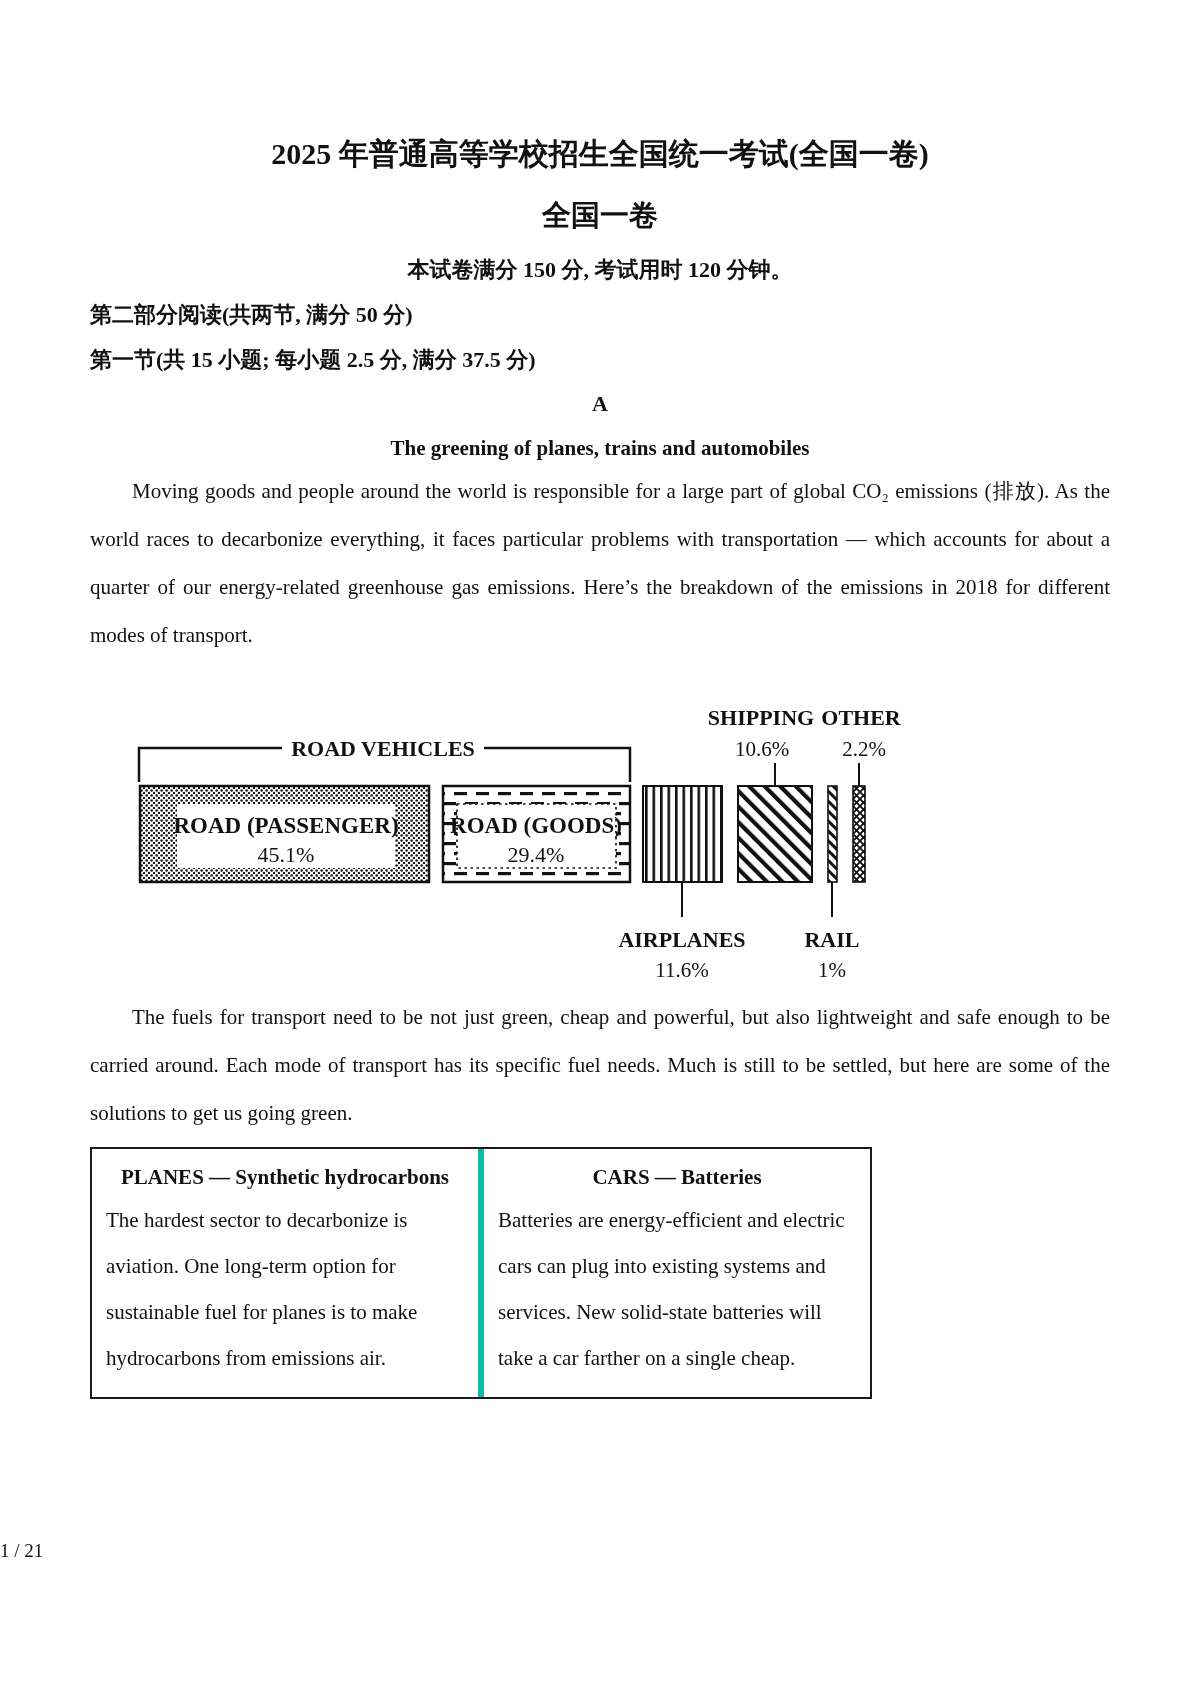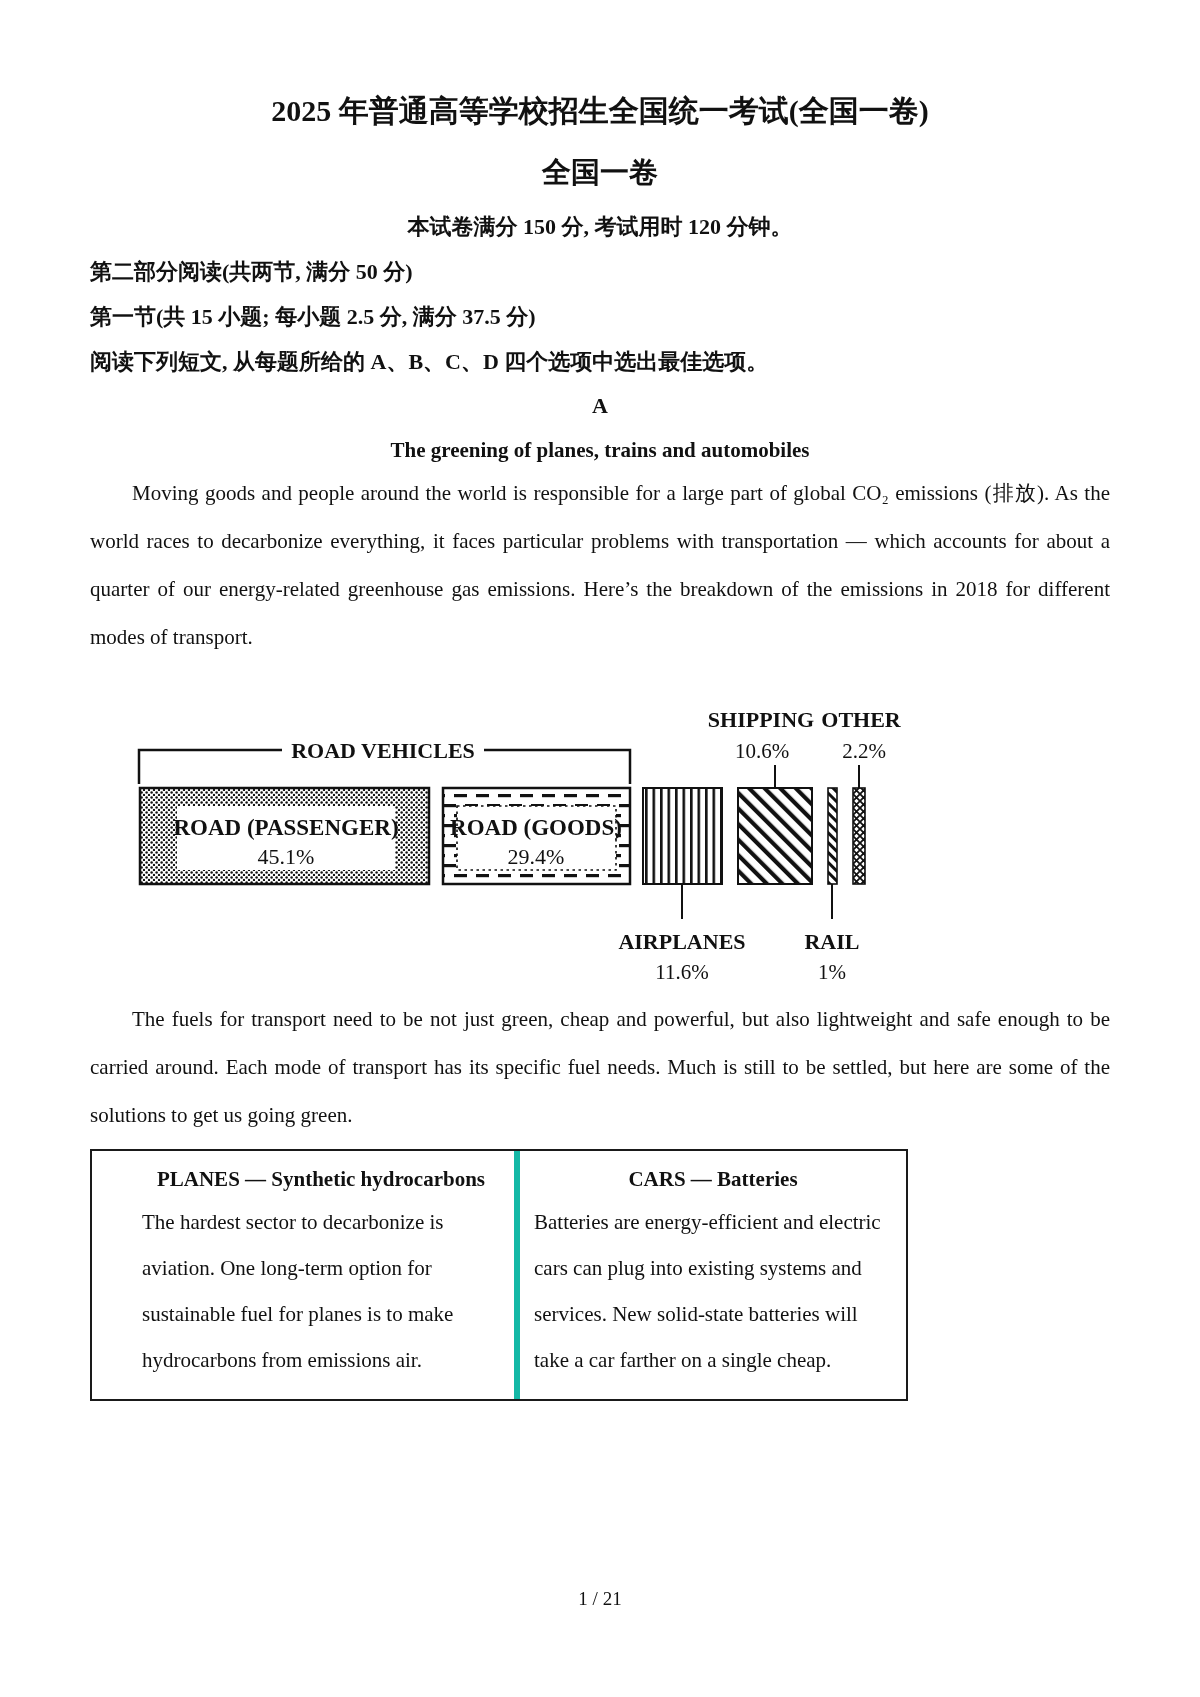--- a/index.html
+++ b/index.html
@@ -1,55 +1,54 @@
 <!DOCTYPE html>
 <html><head>
 <meta charset="utf-8">
 <style>
   html,body{margin:0;padding:0;}
   body{
     width:1200px;height:1697px;position:relative;overflow:hidden;
     background:#ffffff;color:#111;
     font-family:"Liberation Serif","DejaVu Serif",serif;
   }
-  .content{padding:92px 90px 0 90px;}
+  .content{padding:92px 90px 0 90px;margin-top:43px;}
   .doc-title{font-size:30px;font-weight:bold;text-align:center;margin:0;line-height:38px;}
   .doc-subject{font-size:29px;font-weight:bold;text-align:center;margin:24px 0 0;line-height:36px;}
   .exam-info{font-size:22px;font-weight:bold;text-align:center;margin:22px 0 0;line-height:30px;}
   .section-line{font-size:22px;font-weight:bold;margin:15px 0 0;line-height:30px;}
   .passage-label{font-size:22px;font-weight:bold;text-align:center;margin:14px 0 0;line-height:30px;}
   .passage-title{font-size:21px;font-weight:bold;text-align:center;margin:14px 0 0;line-height:30px;font-family:Liberation Serif, serif;}
   .body-para{font-size:21px;line-height:48px;text-align:justify;text-indent:42px;margin:4px 0 0;}
   .chart{display:block;margin:0 auto;}
   svg text{font-family:"Liberation Serif","DejaVu Serif",serif;fill:#111;}
   .ct-bold{font-size:22px;font-weight:bold;}
   .ct-val{font-size:21px;}
   .ct-name-in{font-size:23px;font-weight:bold;}
   .ct-val-in{font-size:22px;}
   .ldr{stroke:#111;stroke-width:2;}
   .bracket{stroke:#111;stroke-width:2.5;fill:none;}
   .boxline{stroke:#111;}
-  .solutions-table{display:flex;width:778px;border:2px solid #1a1a1a;margin-top:10px;padding-left:36px;}
+  .solutions-table{display:flex;width:778px;border:2px solid #1a1a1a;margin-top:10px;}
   .solutions-cell{flex:1;padding:12px 14px 16px 14px;}
   .solutions-cell + .solutions-cell{border-left:6px solid #14b8a6;}
   .cell-header{font-size:21px;font-weight:bold;text-align:center;line-height:32px;margin:0;}
   .cell-body{font-size:21px;line-height:46px;margin:4px 0 0;}
-  .page-footer{position:absolute;left:0;top:1588px;width:100%;text-align:center;font-size:19px;}
+  .page-footer{position:absolute;left:0;top:1540px;width:100%;text-align:left;font-size:19px;}
 </style>
 </head>
 <body>
 
 <div class="content">
   <h1 class="doc-title">2025 年普通高等学校招生全国统一考试(全国一卷)</h1>
   <h2 class="doc-subject">全国一卷</h2>
   <p class="exam-info">本试卷满分 150 分, 考试用时 120 分钟。</p>
 
   <p class="section-line">第二部分阅读(共两节, 满分 50 分)</p>
   <p class="section-line">第一节(共 15 小题; 每小题 2.5 分, 满分 37.5 分)</p>
-  <p class="section-line">阅读下列短文, 从每题所给的 A、B、C、D 四个选项中选出最佳选项。</p>
 
   <p class="passage-label">A</p>
   <p class="passage-title">The greening of planes, trains and automobiles</p>
 
   <p class="body-para">Moving goods and people around the world is responsible for a large part of global CO₂ emissions (排放). As the world races to decarbonize everything, it faces particular problems with transportation — which accounts for about a quarter of our energy-related greenhouse gas emissions. Here’s the breakdown of the emissions in 2018 for different modes of transport.</p>
 
   <svg class="chart" width="1020" height="330" viewBox="0 0 1020 330">
     <defs>
       <pattern id="pat-dots" width="5" height="5" patternUnits="userSpaceOnUse">
         <rect width="5" height="5" fill="#fff"></rect>

